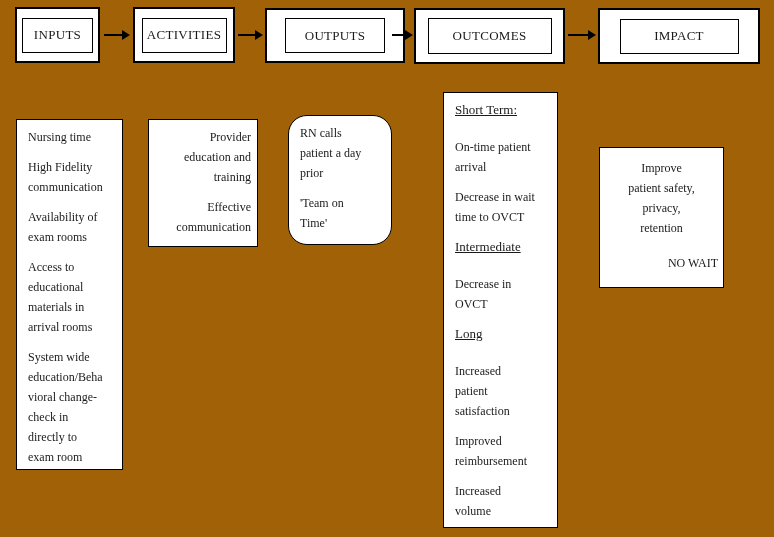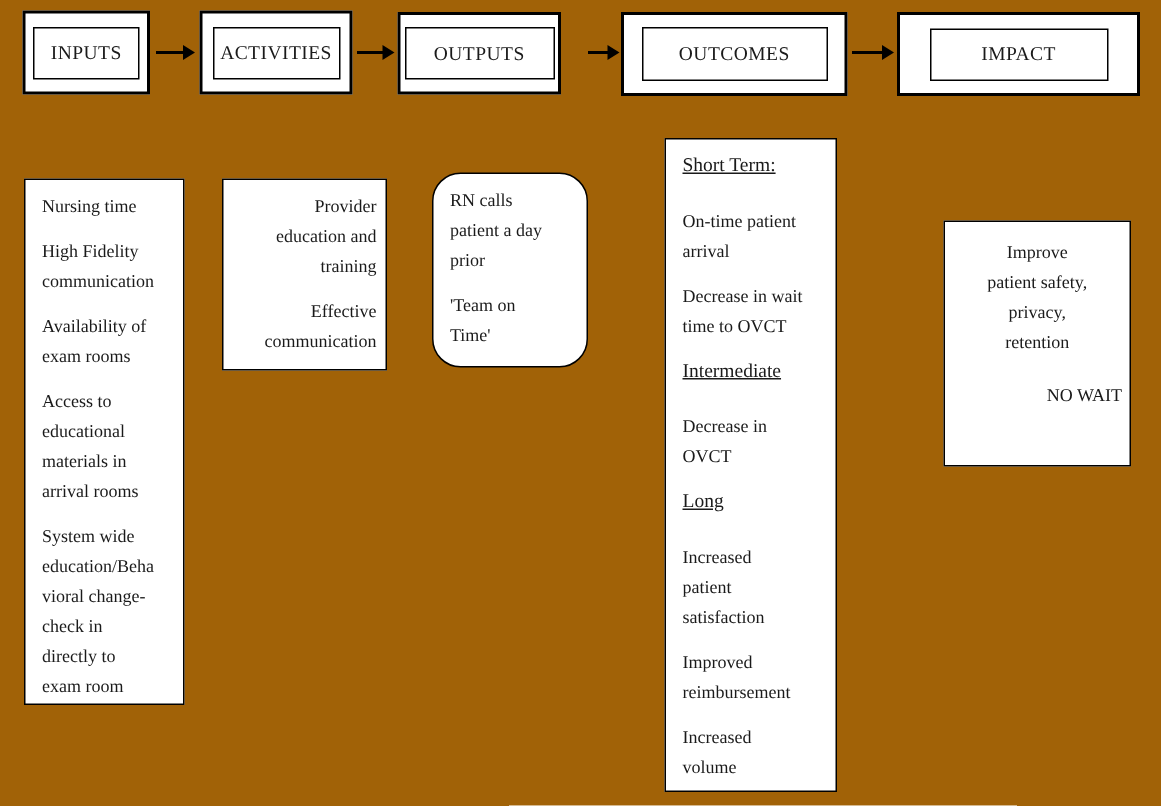--- a/index.html
+++ b/index.html
@@ -31,21 +31,21 @@
     justify-content: center;
     box-sizing: border-box;
   }
   .header-label {
     font-size: 13px;
     letter-spacing: 0.3px;
     white-space: nowrap;
   }
   .header-inputs     { left: 15px;  top: 7px; width: 85px;  height: 56px; }
   .header-activities { left: 133px; top: 7px; width: 102px; height: 56px; }
-  .header-outputs    { left: 265px; top: 8px; width: 109px; height: 55px; }
+  .header-outputs    { left: 265px; top: 8px; width: 140px; height: 55px; }
   .header-outcomes   { left: 414px; top: 8px; width: 151px; height: 56px; }
   .header-impact     { left: 598px; top: 8px; width: 162px; height: 56px; }
   .inner-inputs     { width: 71px;  height: 35px; }
   .inner-activities { width: 85px;  height: 35px; }
   .inner-outputs    { width: 100px; height: 35px; }
   .inner-outcomes   { width: 124px; height: 36px; }
   .inner-impact     { width: 119px; height: 35px; }
 
   
   .arrow {
@@ -75,21 +75,21 @@
     border: 1.5px solid #000;
     background: #fff;
     box-sizing: border-box;
     font-size: 12px;
     padding: 7px 6px 0 11px;
   }
   .content-inputs     { left: 16px;  top: 119px; width: 107px; height: 351px; }
   .content-activities { left: 148px; top: 119px; width: 110px; height: 128px; text-align: right; }
   .content-outputs    { left: 288px; top: 115px; width: 104px; height: 130px; border-radius: 19px; }
   .content-outcomes   { left: 443px; top: 92px;  width: 115px; height: 436px; }
-  .content-impact     { left: 629px; top: 147px; width: 125px; height: 164px;
+  .content-impact     { left: 599px; top: 147px; width: 125px; height: 141px;
                         text-align: center; padding: 10px 5px 0 5px; }
 
   .para { margin: 0 0 10px 0; line-height: 20px; }
   .line { display: block; }
   .heading { font-size: 13px; margin-bottom: 17px; }
   .heading .line { text-decoration: underline; }
   .extra-gap { margin-top: 15px; text-align: right; }
 </style>
 </head>
 <body>

